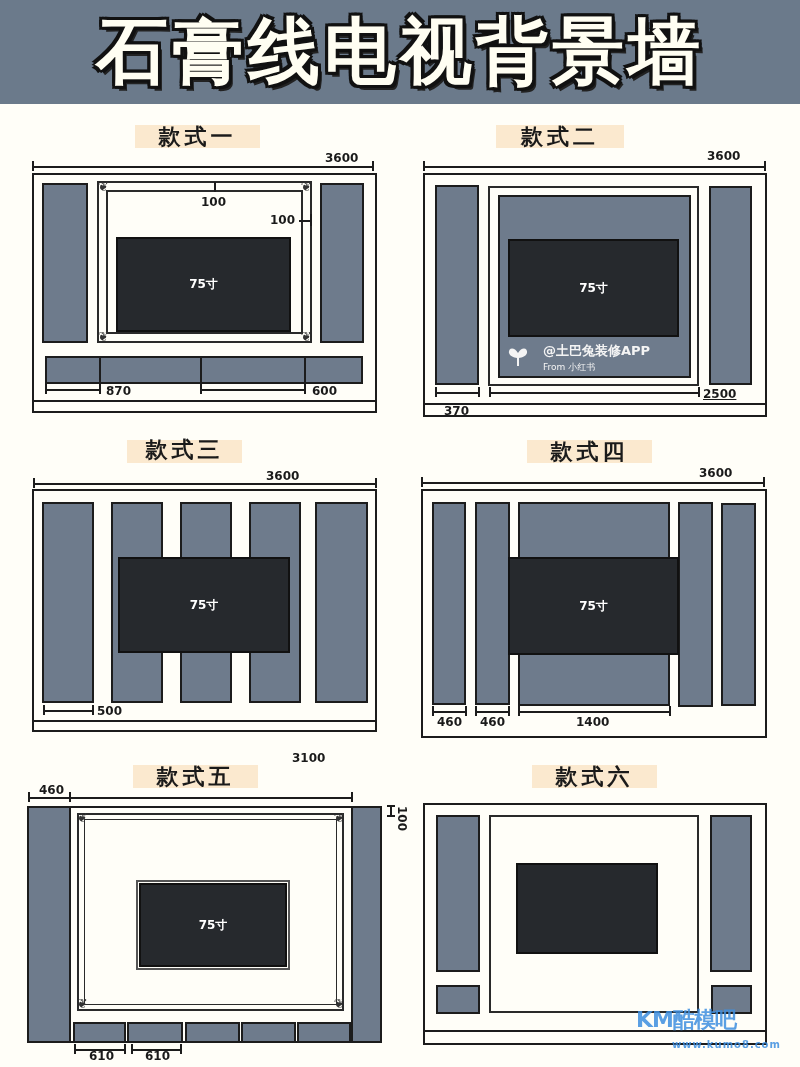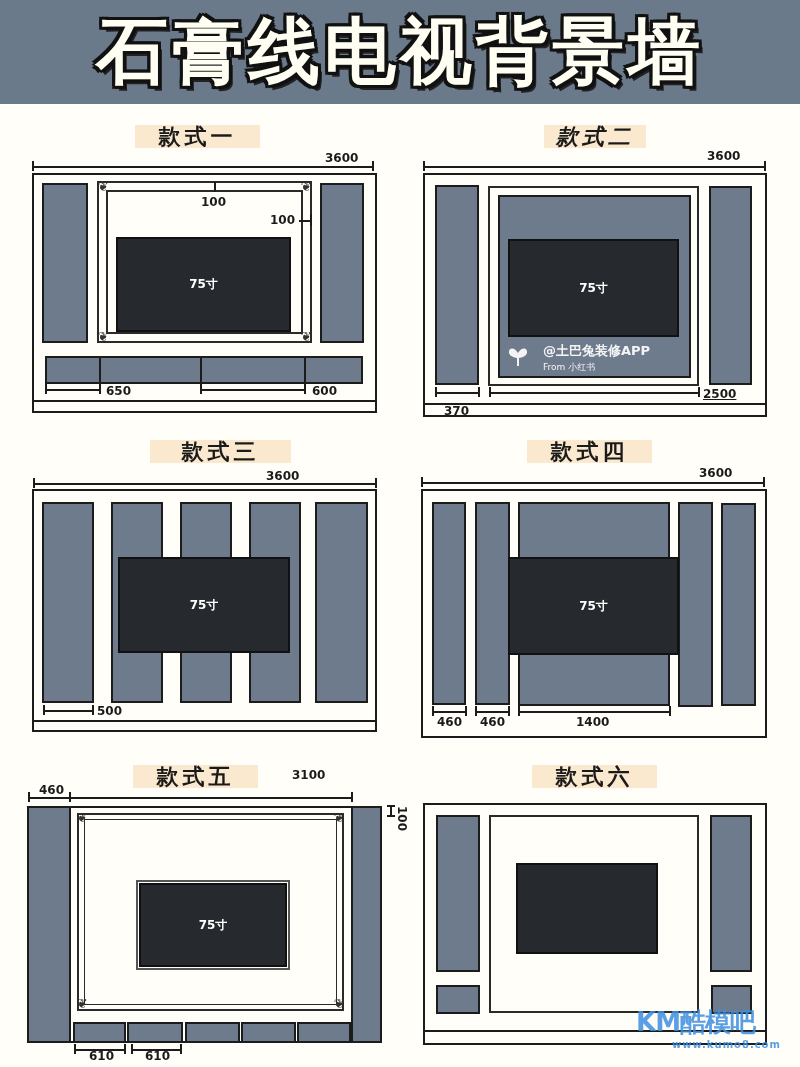--- a/index.html
+++ b/index.html
@@ -55,28 +55,28 @@
   <div class="tv" style="left:116px;top:237px;width:175px;height:95px;">75寸</div>
 
   <div class="panel" style="left:45px;top:356px;width:56px;height:28px;"></div>
   <div class="panel" style="left:99px;top:356px;width:103px;height:28px;"></div>
   <div class="panel" style="left:200px;top:356px;width:106px;height:28px;"></div>
   <div class="panel" style="left:304px;top:356px;width:59px;height:28px;"></div>
 
   <div class="hline" style="left:45px;top:389px;width:56px;"></div>
   <div class="tick" style="left:45px;top:384px;"></div>
   <div class="tick" style="left:99px;top:384px;"></div>
-  <div class="dim" style="left:106px;top:385px;">650</div>
+  <div class="dim" style="left:106px;top:385px;">870</div>
   <div class="hline" style="left:200px;top:389px;width:106px;"></div>
   <div class="tick" style="left:200px;top:384px;"></div>
   <div class="tick" style="left:304px;top:384px;"></div>
   <div class="dim" style="left:312px;top:385px;">600</div>
 </div>
 
-<div class="label" style="left:544px;top:125px;width:102px;font-style:italic;">款式二</div>
+<div class="label" style="left:496px;top:125px;width:128px;">款式二</div>
 <div>
   <div class="hline" style="left:423px;top:166px;width:342px;"></div>
   <div class="tick" style="left:423px;top:161px;"></div>
   <div class="tick" style="left:764px;top:161px;"></div>
   <div class="dim" style="left:707px;top:150px;">3600</div>
 
   <div class="frame" style="left:423px;top:173px;width:344px;height:244px;"></div>
   <div class="hline" style="left:423px;top:403px;width:344px;"></div>
 
   <div class="panel" style="left:435px;top:185px;width:44px;height:200px;"></div>
@@ -97,21 +97,21 @@
   <div class="hline" style="left:435px;top:392px;width:44px;"></div>
   <div class="tick" style="left:435px;top:387px;"></div>
   <div class="tick" style="left:478px;top:387px;"></div>
   <div class="dim" style="left:444px;top:405px;">370</div>
   <div class="hline" style="left:489px;top:392px;width:210px;"></div>
   <div class="tick" style="left:489px;top:387px;"></div>
   <div class="tick" style="left:698px;top:387px;"></div>
   <div class="dim" style="left:703px;top:388px;text-decoration:underline;">2500</div>
 </div>
 
-<div class="label" style="left:150px;top:440px;width:141px;">款式三</div>
+<div class="label" style="left:127px;top:440px;width:115px;font-family:Liberation Mono, monospace;">款式三</div>
 <div>
   <div class="hline" style="left:33px;top:483px;width:343px;"></div>
   <div class="tick" style="left:33px;top:478px;"></div>
   <div class="tick" style="left:375px;top:478px;"></div>
   <div class="dim" style="left:266px;top:470px;">3600</div>
 
   <div class="frame" style="left:32px;top:489px;width:345px;height:243px;"></div>
   <div class="hline" style="left:32px;top:720px;width:345px;"></div>
 
   <div class="panel" style="left:42px;top:502px;width:52px;height:201px;"></div>
@@ -160,21 +160,21 @@
 </div>
 
 <div class="label" style="left:133px;top:765px;width:125px;">款式五</div>
 <div>
   <div class="hline" style="left:28px;top:797px;width:42px;"></div>
   <div class="tick" style="left:28px;top:792px;"></div>
   <div class="tick" style="left:69px;top:792px;"></div>
   <div class="dim" style="left:39px;top:784px;">460</div>
   <div class="hline" style="left:70px;top:797px;width:282px;"></div>
   <div class="tick" style="left:351px;top:792px;"></div>
-  <div class="dim" style="left:292px;top:769px;">3100</div>
+  <div class="dim" style="left:292px;top:752px;">3100</div>
 
   <div class="frame" style="left:27px;top:806px;width:355px;height:237px;"></div>
   <div class="panel" style="left:27px;top:806px;width:44px;height:237px;"></div>
   <div class="panel" style="left:351px;top:806px;width:31px;height:237px;"></div>
 
   <div class="hline" style="left:387px;top:805px;width:8px;"></div>
   <div class="vline" style="left:390px;top:805px;height:11px;"></div>
   <div class="hline" style="left:387px;top:815px;width:8px;"></div>
   <div class="dim" style="left:392px;top:806px;transform:rotate(90deg);transform-origin:left top;left:408px;">100</div>
 
@@ -210,15 +210,15 @@
   <div class="hline" style="left:423px;top:1030px;width:344px;"></div>
 
   <div class="panel" style="left:436px;top:815px;width:44px;height:157px;"></div>
   <div class="panel" style="left:710px;top:815px;width:42px;height:157px;"></div>
   <div class="panel" style="left:436px;top:985px;width:44px;height:29px;"></div>
   <div class="panel" style="left:711px;top:985px;width:41px;height:29px;"></div>
 
   <div class="moulding" style="left:489px;top:815px;width:210px;height:198px;"></div>
   <div class="tv" style="left:516px;top:863px;width:142px;height:91px;"></div>
 
-  <div class="km" style="left:636px;top:1005px;font-size:26px;letter-spacing:-1px;opacity:0.85;">KM酷模吧</div>
+  <div class="km" style="left:636px;top:1005px;font-size:22px;letter-spacing:-1px;opacity:0.85;">KM酷模吧</div>
   <div class="km" style="left:672px;top:1039px;font-size:10px;letter-spacing:1px;opacity:0.85;">www.kumo8.com</div>
 </div>
 
 </body></html>

